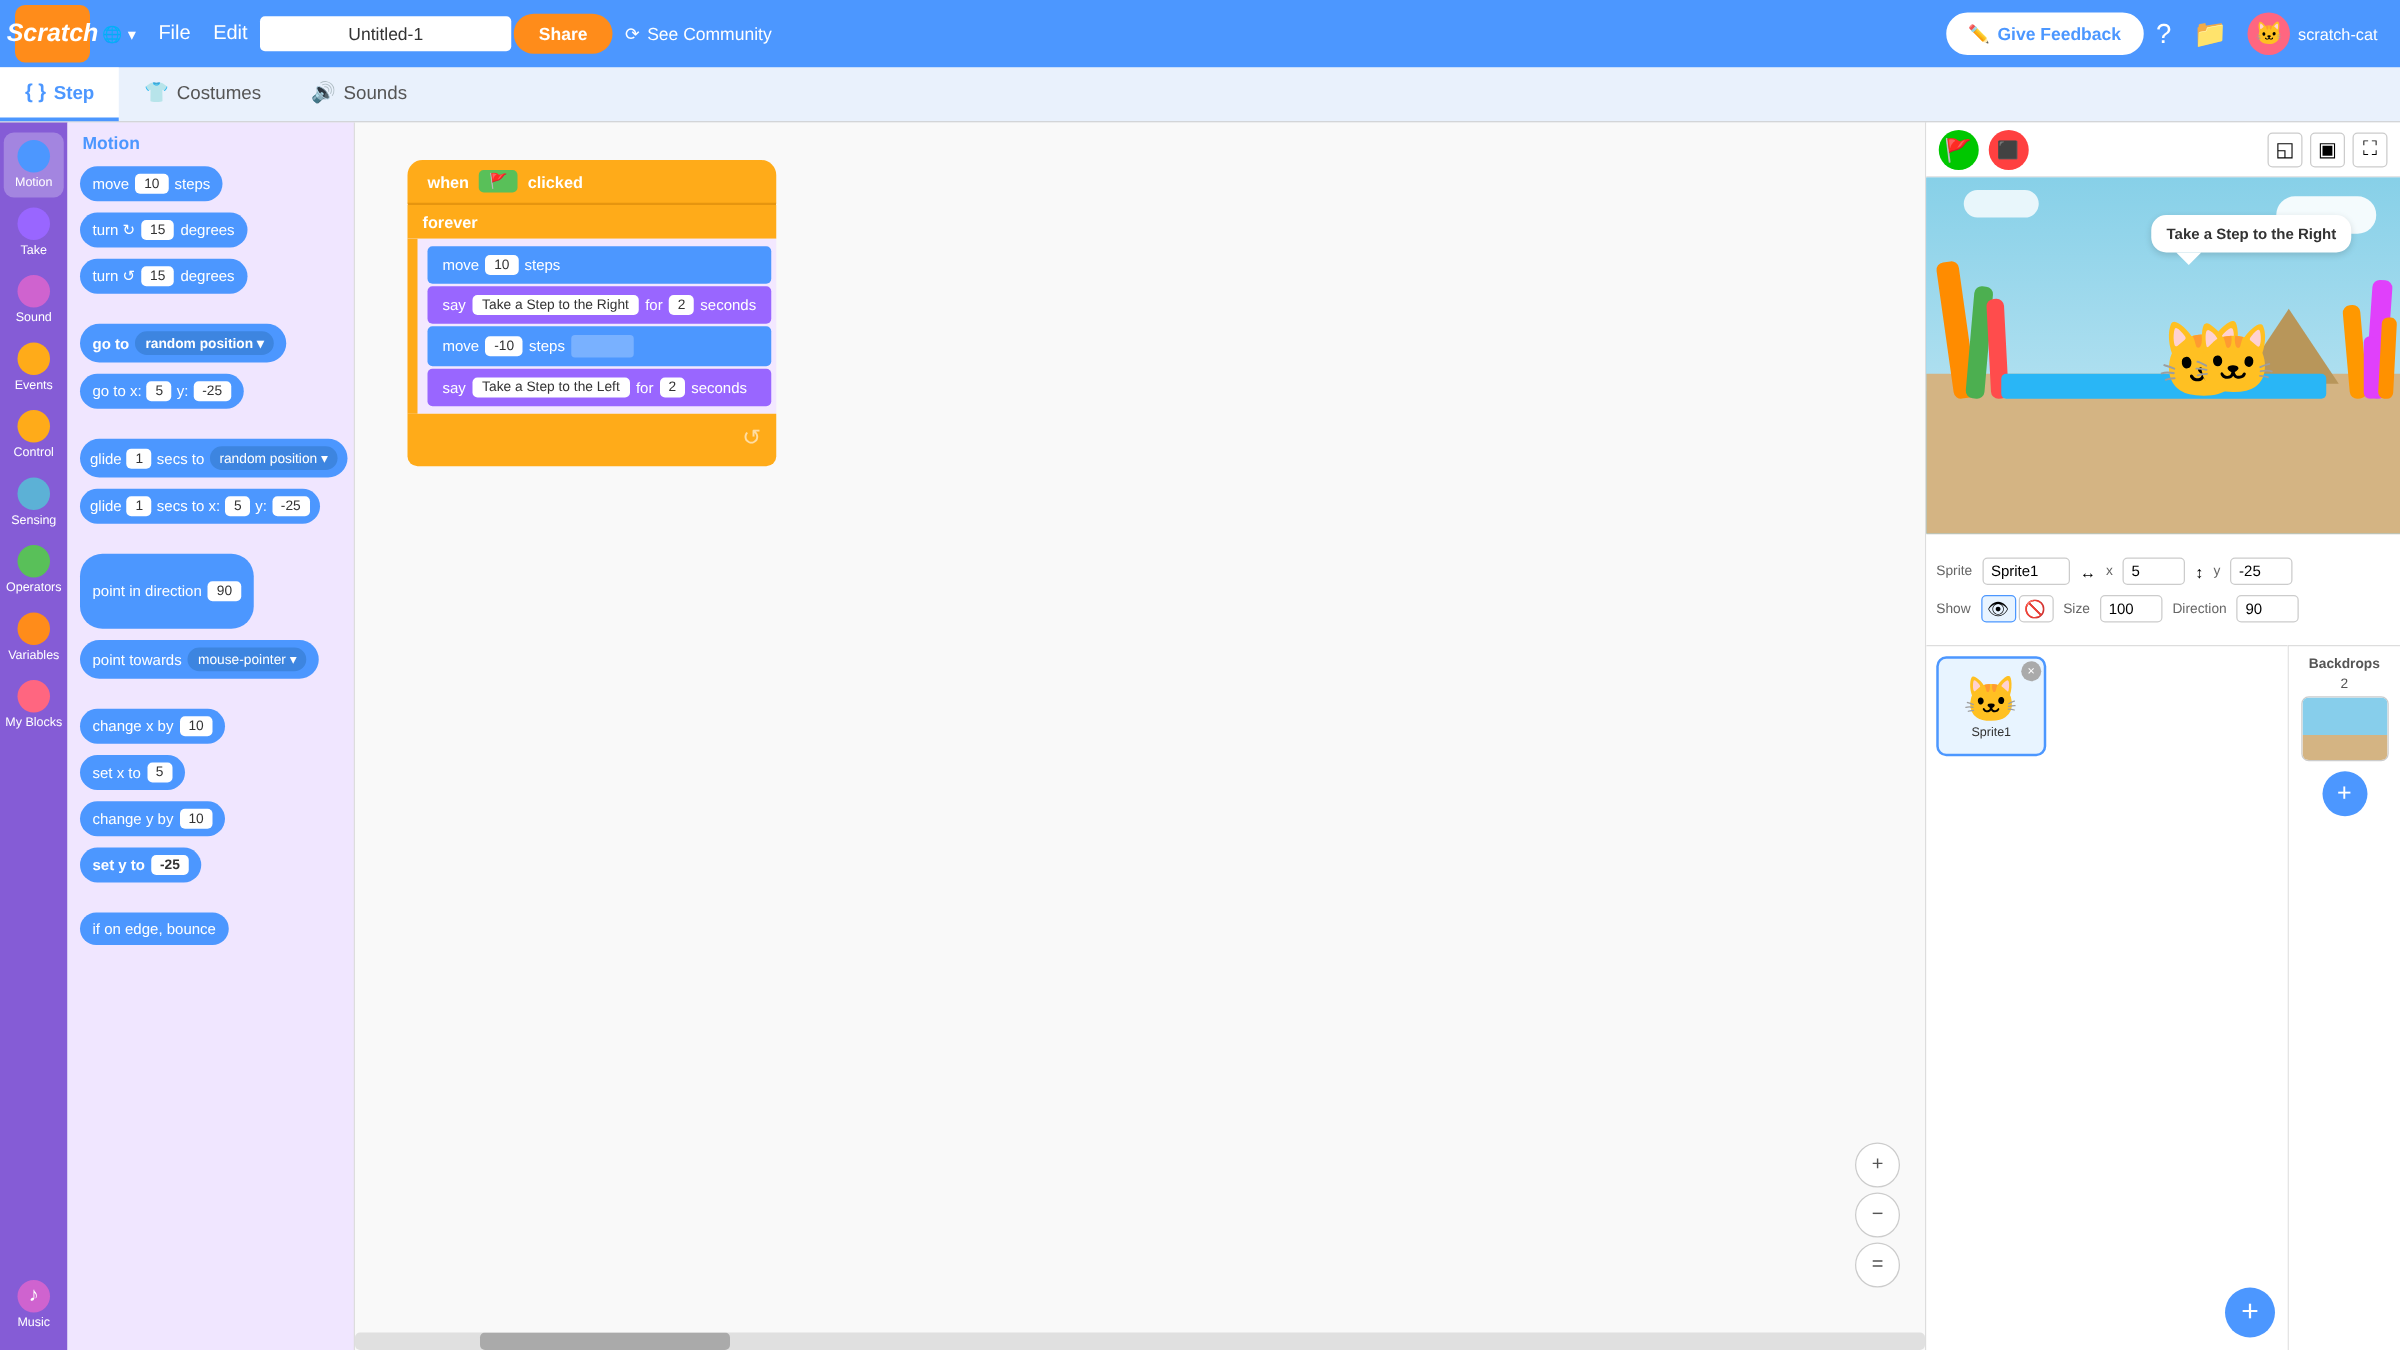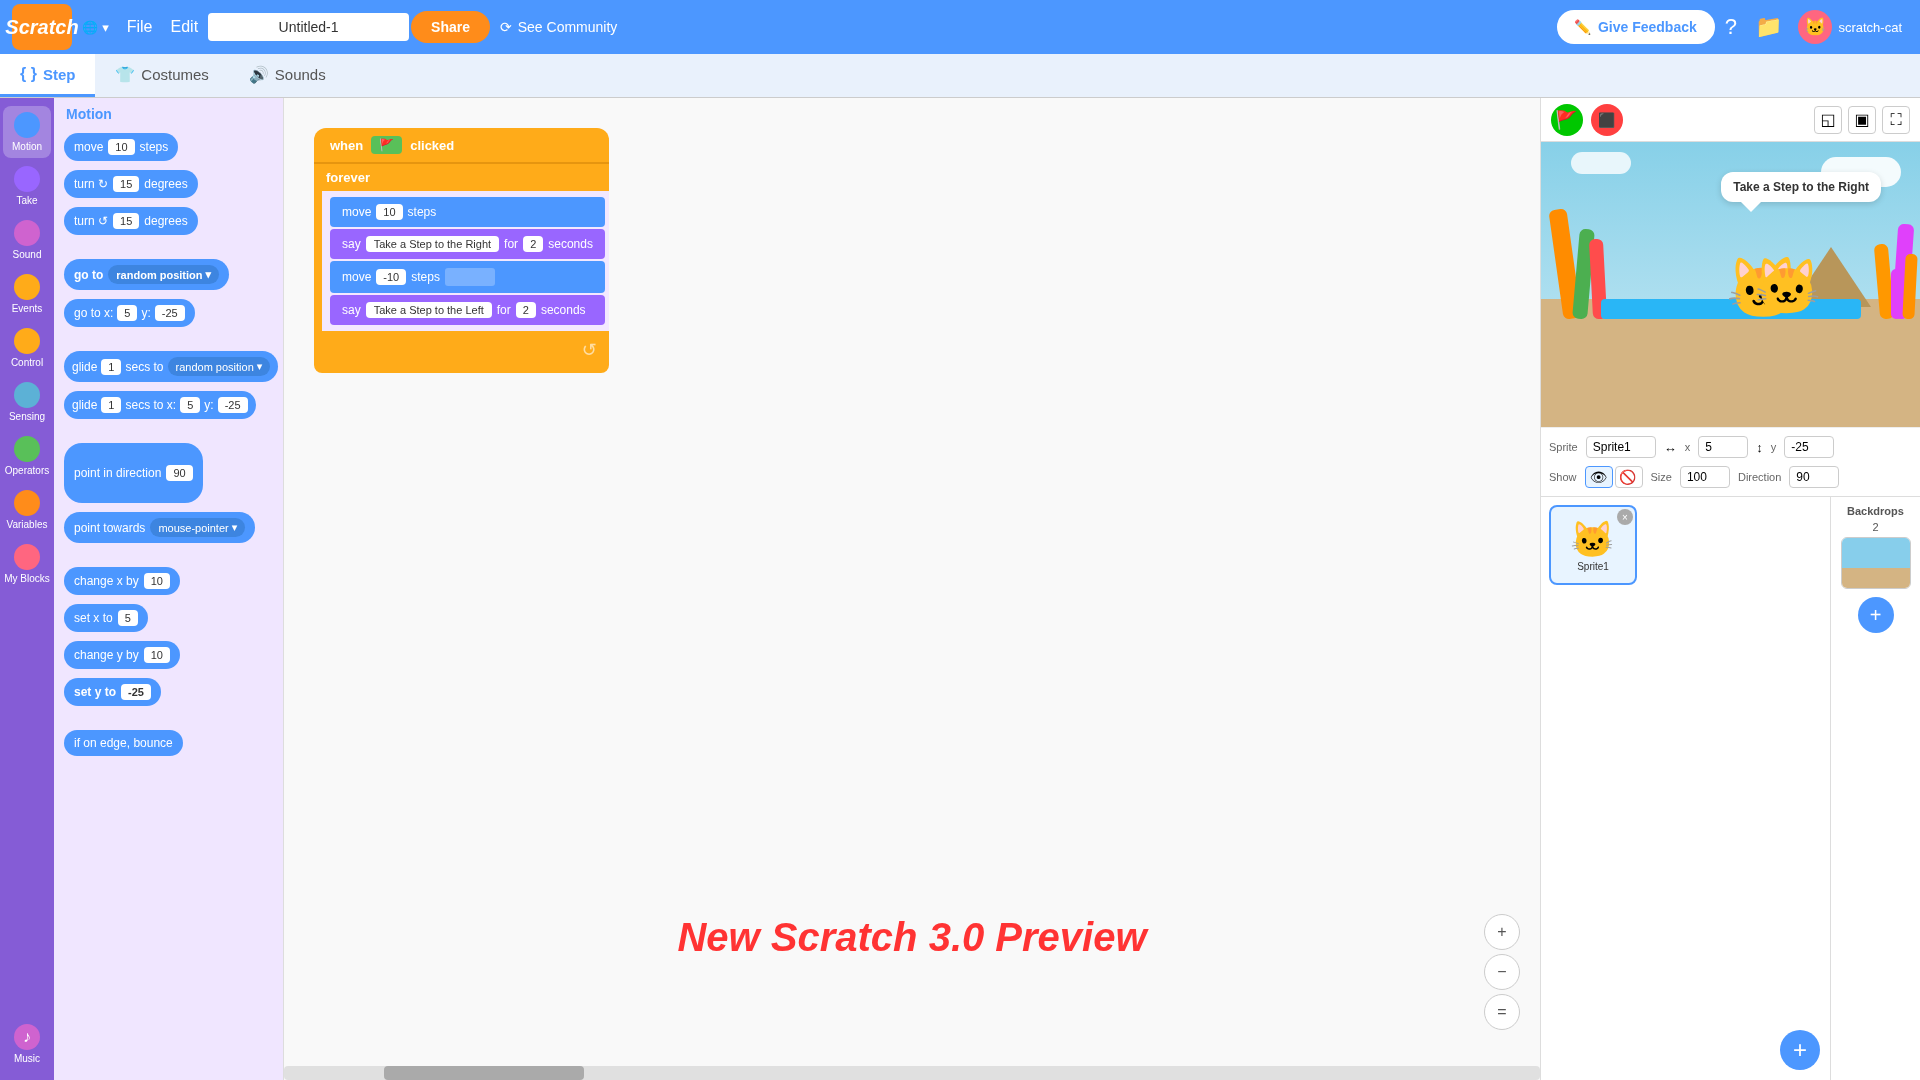--- a/index.html
+++ b/index.html
@@ -202,21 +202,21 @@
     .prop-label { color: #666; font-size: 11px; }
     .prop-input {
       border: 1px solid #ccc; border-radius: 4px; padding: 3px 6px;
       font-size: 12px; width: 70px;
     }
     .prop-input-sm {
       border: 1px solid #ccc; border-radius: 4px; padding: 3px 6px;
       font-size: 12px; width: 50px;
     }
     .props-row { display: flex; align-items: center; gap: 8px; padding: 4px 0; flex-wrap: wrap; }
-    .props-grid { padding: 4px 8px; background: white; border-top: 1px solid #eee; }
+    .props-grid { padding: 14px 8px; background: white; border-top: 1px solid #eee; }
 
     
     .sprite-section {
       display: flex; flex: 1; overflow: hidden;
     }
     .sprite-list-panel {
       flex: 1; padding: 8px; background: white; overflow-y: auto;
       border-top: 1px solid #ddd;
     }
     .sprite-thumb {
@@ -253,21 +253,21 @@
       color: white; font-size: 20px; cursor: pointer; margin-top: 8px;
     }
 
     
     .blocks-panel::-webkit-scrollbar { width: 6px; }
     .blocks-panel::-webkit-scrollbar-track { background: #e8d8ff; }
     .blocks-panel::-webkit-scrollbar-thumb { background: #b09fd8; border-radius: 3px; }
 
     
     .script-wrapper {
-      position: absolute; top: 30px; left: 30px;
+      position: absolute; top: 30px; left: 42px;
       display: inline-block;
     }
     .b-val {
       background: white; color: #333; border-radius: 4px;
       padding: 2px 7px; font-size: 11px; display: inline-block;
     }
     .b-str {
       background: white; color: #333; border-radius: 4px;
       padding: 2px 8px; font-size: 11px; display: inline-block;
     }
@@ -544,21 +544,20 @@
             <span>for</span>
             <span class="b-val">2</span>
             <span>seconds</span>
           </div>
         </div>
         <div style="background:#ffab19; padding:8px 12px 12px 12px; border-radius:0 0 8px 8px; min-width:188px; display:flex; justify-content:flex-end;">
           <span style="color:rgba(255,255,255,0.6); font-size:18px;">↺</span>
         </div>
       </div>
 
-      <div style="position:absolute; bottom:80px; left:50%; transform:translateX(-50%); font-size:40px; font-weight:900; color:#ff3333; font-style:italic; white-space:nowrap;">New Scratch 3.0 Preview</div>
 
     </div>
 
     <div class="zoom-controls">
       <div class="zoom-btn">+</div>
       <div class="zoom-btn">−</div>
       <div class="zoom-btn">=</div>
     </div>
 
     <div class="scroll-bar-h">

